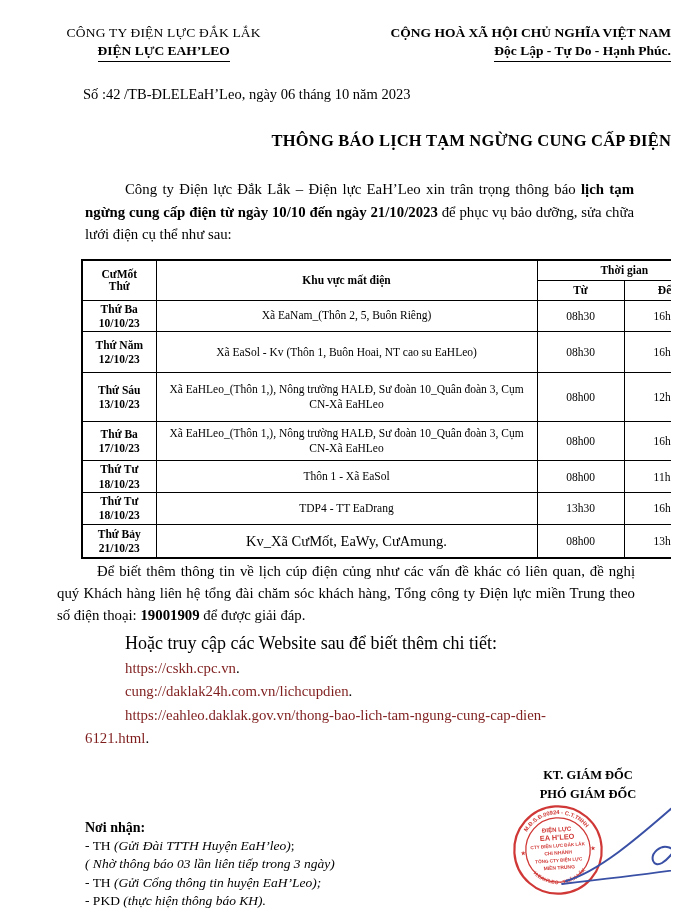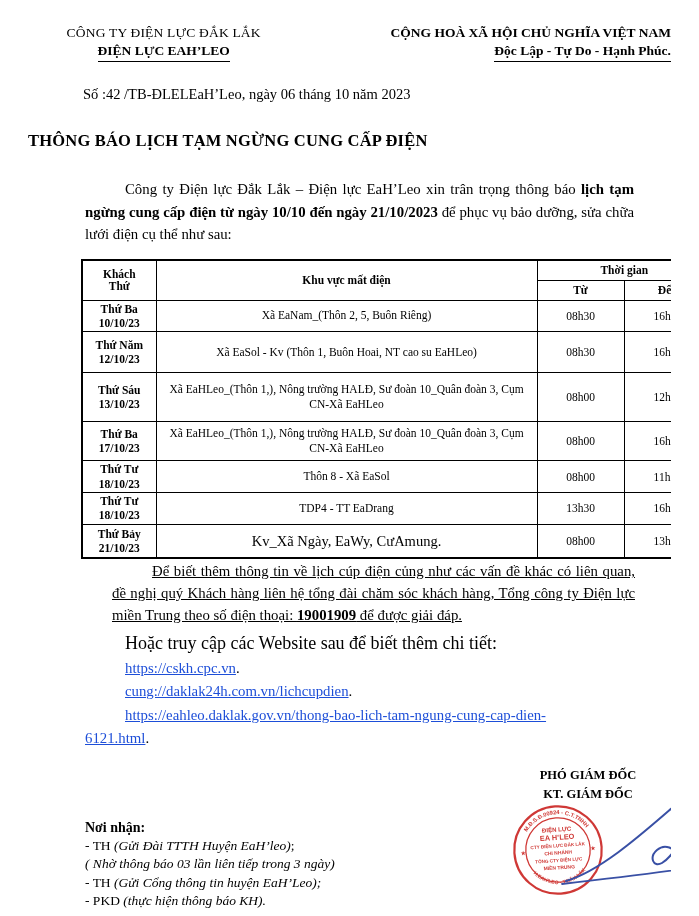--- a/index.html
+++ b/index.html
@@ -14,41 +14,41 @@
   .header-row { display:flex; padding-top:24px; }
   .header-left  { width:295px; text-align:center; line-height:1.35; }
   .header-right { width:404px; text-align:right; line-height:1.35; }
   .hl1 { font-size:13.5px; letter-spacing:.2px; }
   .hl2 { font-size:13.5px; font-weight:bold; }
   .underlined { display:inline-block; border-bottom:1.3px solid #000; padding-bottom:1px; }
   .hr1 { font-size:13.5px; font-weight:bold; }
   .hr2 { font-size:13.5px; font-weight:bold; }
   .num-date-row { display:flex; margin:24px 40px 0 55px; font-size:14.5px; }
   
-  .doc-title { margin-top:28px; text-align:left; font-weight:bold; font-size:16.5px; letter-spacing:.2px; }
+  .doc-title { margin-top:28px; text-align:right; font-weight:bold; font-size:16.5px; letter-spacing:.2px; }
   
   .intro { margin:27px 37px 0 57px; text-align:justify; text-indent:40px; font-size:14.8px; line-height:1.5; }
   
   table.outage { border-collapse:collapse; margin:14px 0 0 53px; width:630px; table-layout:fixed; }
   table.outage th, table.outage td { border:1px solid #000; text-align:center; vertical-align:middle; padding:1px 4px; }
   table.outage { border:2px solid #000; }
   th { font-size:11.5px; font-weight:bold; }
   td { font-size:11.5px; }
   td.day { font-weight:bold; line-height:1.25; }
   td.area { line-height:1.3; }
   td.area.big { font-size:14.5px; }
   .col-day{width:74px;} .col-area{width:381px;} .col-from{width:87px;} .col-to{width:88px;}
   tr.hrow1 th{height:20px;} tr.hrow2 th{height:20px;}
   
   .note-head { margin:10px 0 0 97px; font-weight:bold; font-size:15px; }
-  .note-para { margin:2px 36px 0 84px; text-align:justify; text-indent:40px; font-size:14.8px; line-height:1.48;text-decoration:underline; }
+  .note-para { margin:2px 36px 0 29px; text-align:justify; text-indent:40px; font-size:14.8px; line-height:1.48; }
   .web-line  { margin:3px 0 0 97px; font-size:18px; line-height:1.45; }
   .link-line { margin:2px 0 0 97px; font-size:14.8px; line-height:1.45; }
   .link-line.wrap2 { margin-left:57px; }
-  .link-line a { color:#1d4ed8; text-decoration:underline; cursor:pointer; }
+  .link-line a { color:#7f1d1d; cursor:pointer; }
   .trail { color:#000; }
   
   .footer { position:relative; height:186px; margin-top:6px; }
   .kt-block { position:absolute; left:478px; top:10px; width:164px; text-align:center;
               font-weight:bold; font-size:12.5px; line-height:1.5; }
   .stamp-wrap { position:absolute; left:484px; top:48px; width:92px; height:92px;
                 transform:rotate(-4deg); opacity:.93; }
   .sig-wrap { position:absolute; left:532px; top:28px; width:167px; height:115px; }
   .recipients { position:absolute; left:57px; top:62px; font-size:13.5px; line-height:1.36; }
   .recipients .rhead { font-weight:bold; font-size:14px; }
@@ -82,21 +82,21 @@
   <table class="outage">
     <colgroup>
         <col class="col-day">
         <col class="col-area">
         <col class="col-from">
         <col class="col-to">
       </colgroup>
     <tbody>
         <tr class="hrow1">
       <th rowspan="2">
-            <div>Khách</div>
+            <div>CưMốt</div>
             <div>Thứ</div>
           </th>
       <th rowspan="2">Khu vực mất điện</th>
       <th colspan="2">Thời gian</th>
     </tr>
     <tr class="hrow2">
       <th>Từ</th>
       <th>Đến</th>
     </tr>
     <tr style="height:31px">
@@ -133,58 +133,58 @@
           </td>
       <td class="area">Xã EaHLeo_(Thôn 1,), Nông trường HALĐ, Sư đoàn 10_Quân đoàn 3, Cụm CN-Xã EaHLeo</td>
       <td>08h00</td>
       <td>16h00</td>
     </tr>
     <tr style="height:25px">
       <td class="day">
             <div>Thứ Tư</div>
             <div>18/10/23</div>
           </td>
-      <td class="area">Thôn 8 - Xã EaSol</td>
+      <td class="area">Thôn 1 - Xã EaSol</td>
       <td>08h00</td>
       <td>11h30</td>
     </tr>
     <tr style="height:31px">
       <td class="day">
             <div>Thứ Tư</div>
             <div>18/10/23</div>
           </td>
       <td class="area">TDP4 - TT EaDrang</td>
       <td>13h30</td>
       <td>16h30</td>
     </tr>
     <tr style="height:34px">
       <td class="day">
             <div>Thứ Bảy</div>
             <div>21/10/23</div>
           </td>
-      <td class="area big">Kv_Xã Ngày, EaWy, CưAmung.</td>
+      <td class="area big">Kv_Xã CưMốt, EaWy, CưAmung.</td>
       <td>08h00</td>
       <td>13h00</td>
     </tr>
   </tbody>
     </table>
 
   <p class="note-para"><span>Để biết thêm thông tin về lịch cúp điện củng như các vấn đề khác có liên quan, đề nghị quý Khách hàng liên hệ tổng đài chăm sóc khách hàng, Tổng công ty Điện lực miền Trung theo số điện thoại: </span><b>19001909</b><span> để được giải đáp.</span></p>
   <div class="web-line">Hoặc truy cập các Website sau để biết thêm chi tiết:</div>
 
   <p class="link-line"><a>https://cskh.cpc.vn</a><span class="trail">.</span></p>
   <p class="link-line"><a>cung://daklak24h.com.vn/lichcupdien</a><span class="trail">.</span></p>
   <p class="link-line"><a>https://eahleo.daklak.gov.vn/thong-bao-lich-tam-ngung-cung-cap-dien-</a></p>
   <p class="link-line wrap2"><a>6121.html</a><span class="trail">.</span></p>
 
   <div class="footer">
 
     <div class="kt-block">
+      <div>KT. GIÁM ĐỐC</div>
       <div>PHÓ GIÁM ĐỐC</div>
-      <div>KT. GIÁM ĐỐC</div>
     </div>
 
     <div class="stamp-wrap">
       <svg viewBox="0 0 100 100" width="92" height="92">
         <circle cx="50" cy="50" r="47.5" fill="none" stroke="#cc2a27" stroke-width="2.4"></circle>
         <circle cx="50" cy="50" r="35" fill="none" stroke="#cc2a27" stroke-width="1.4"></circle>
         <path id="arcTop" d="M 11,50 A 39,39 0 0 1 89,50" fill="none"></path>
         <path id="arcBot" d="M 13,50 A 37,37 0 0 0 87,50" fill="none"></path>
         <text font-size="6.2" font-weight="bold" fill="#cc2a27" font-family="Liberation Sans, sans-serif" text-anchor="middle">
           <textPath href="#arcTop" startOffset="50%">M.Đ.S.Đ.00924 - C.T.TNHH</textPath>

